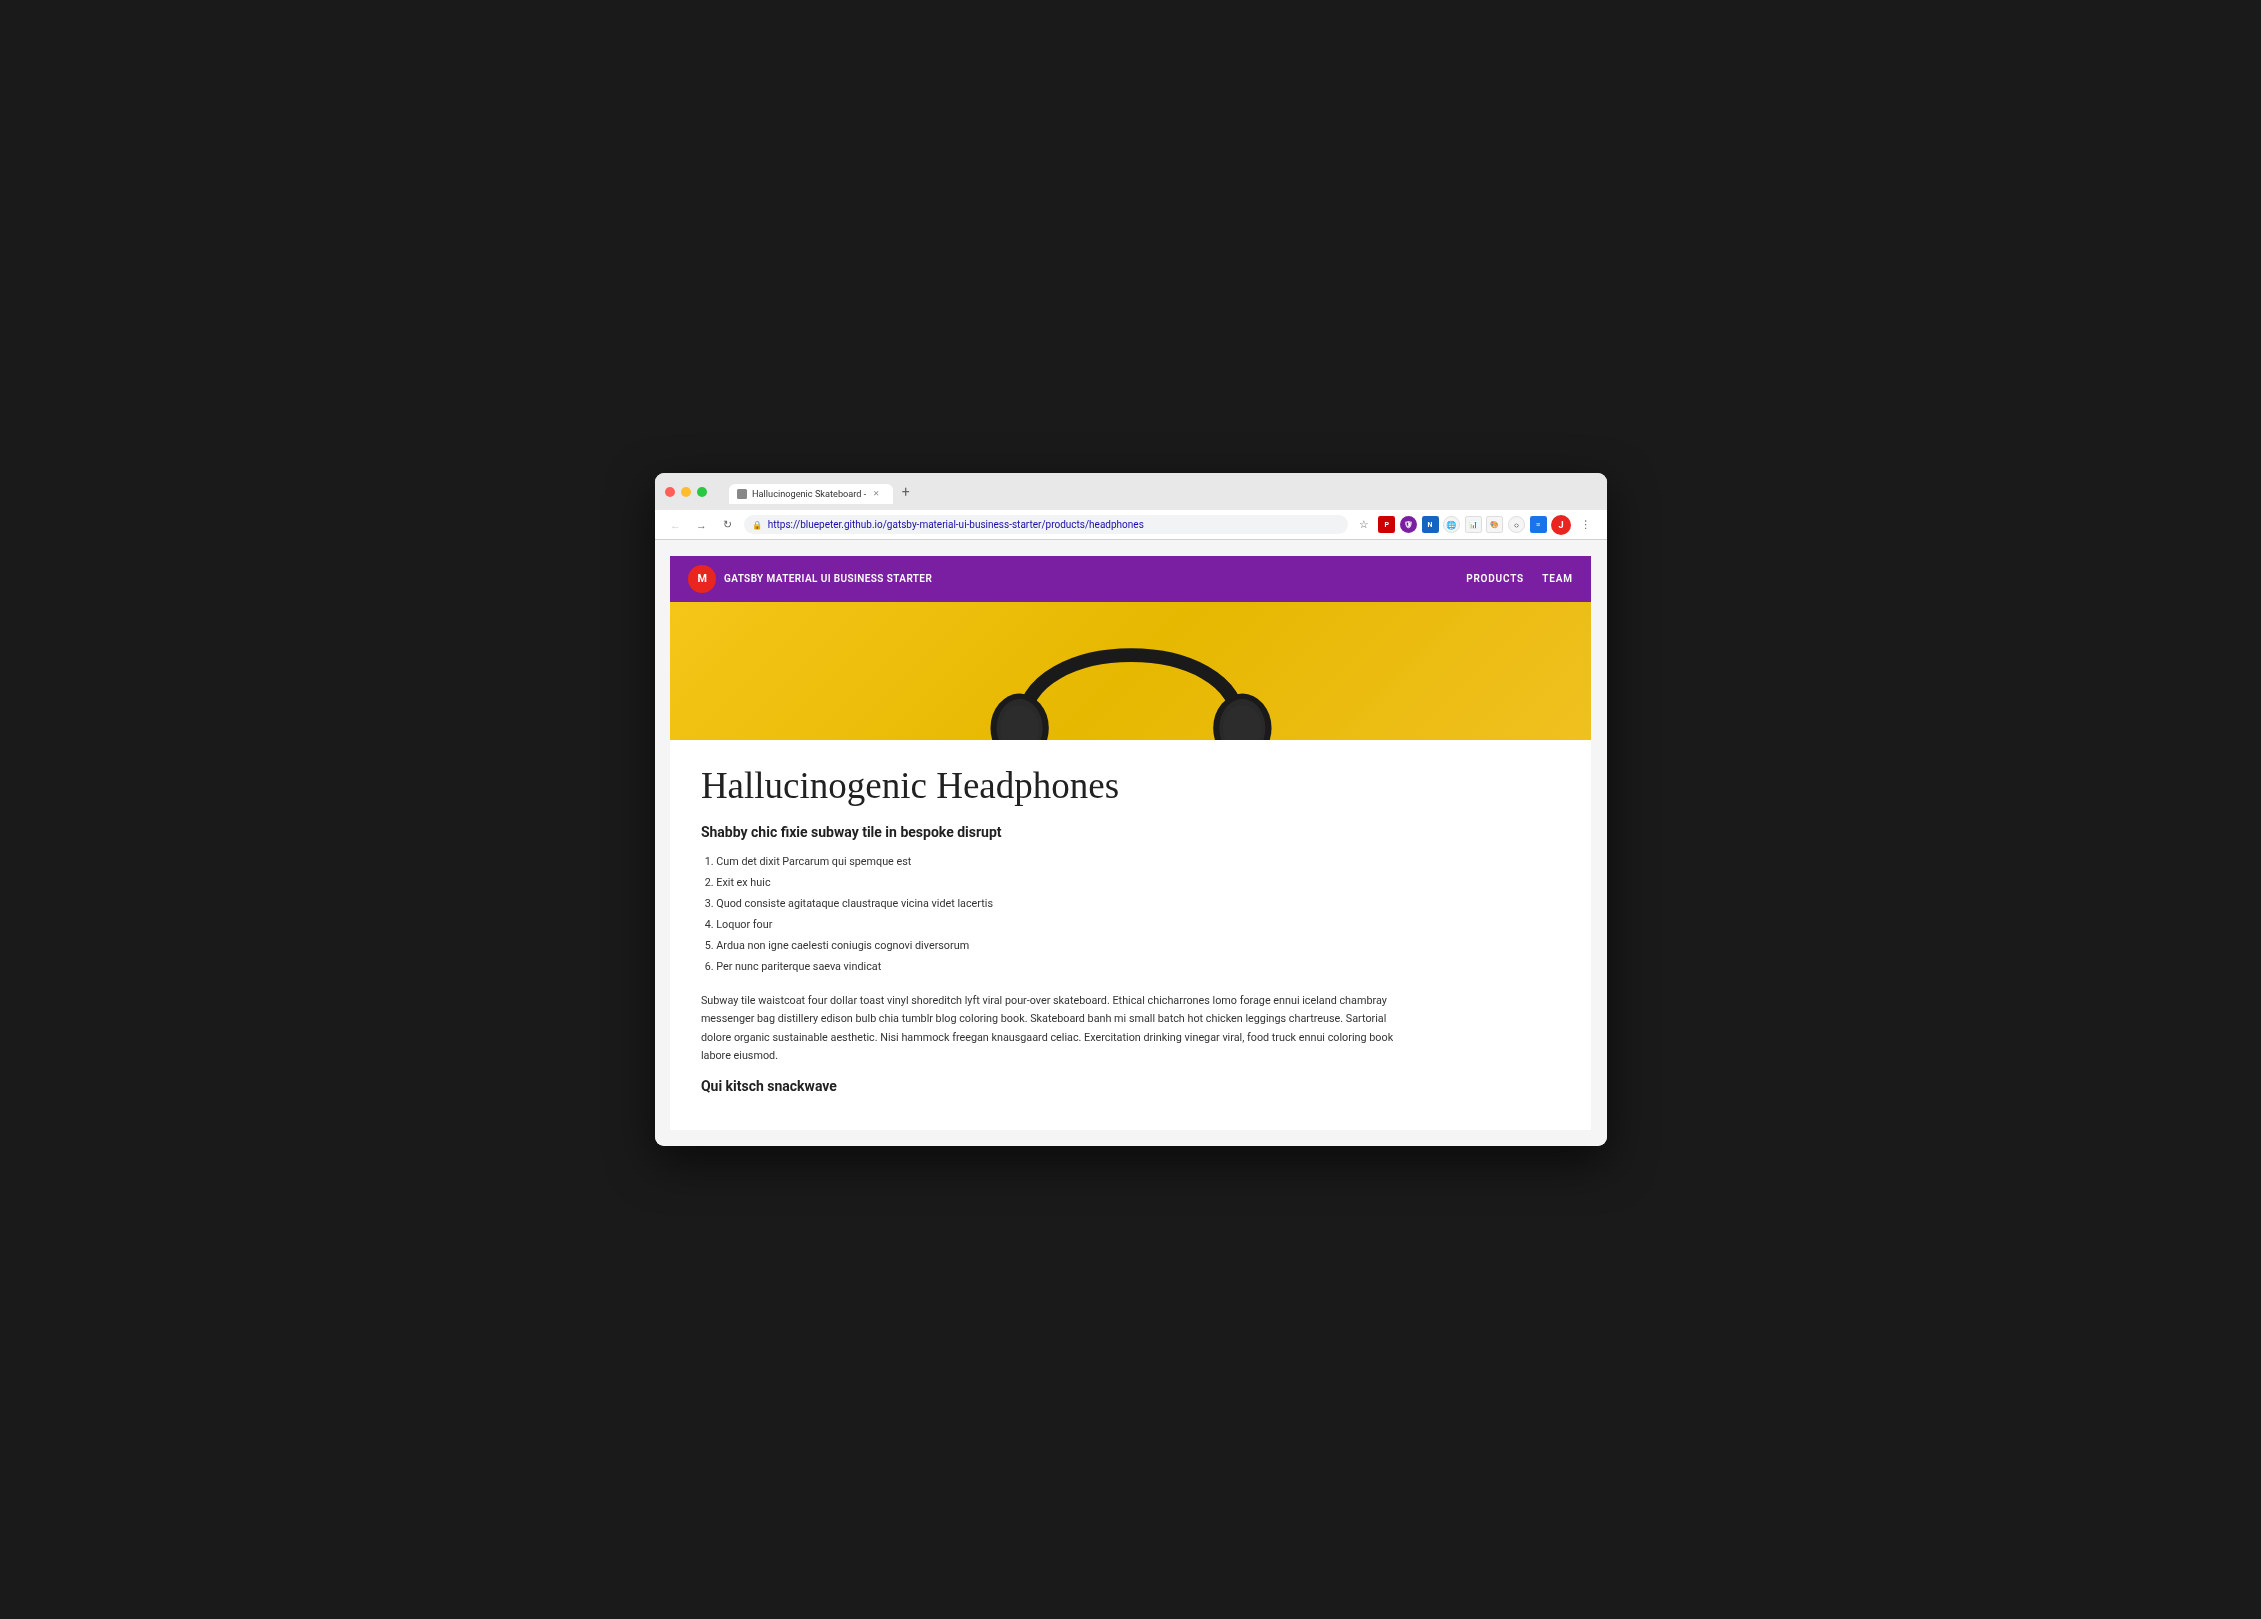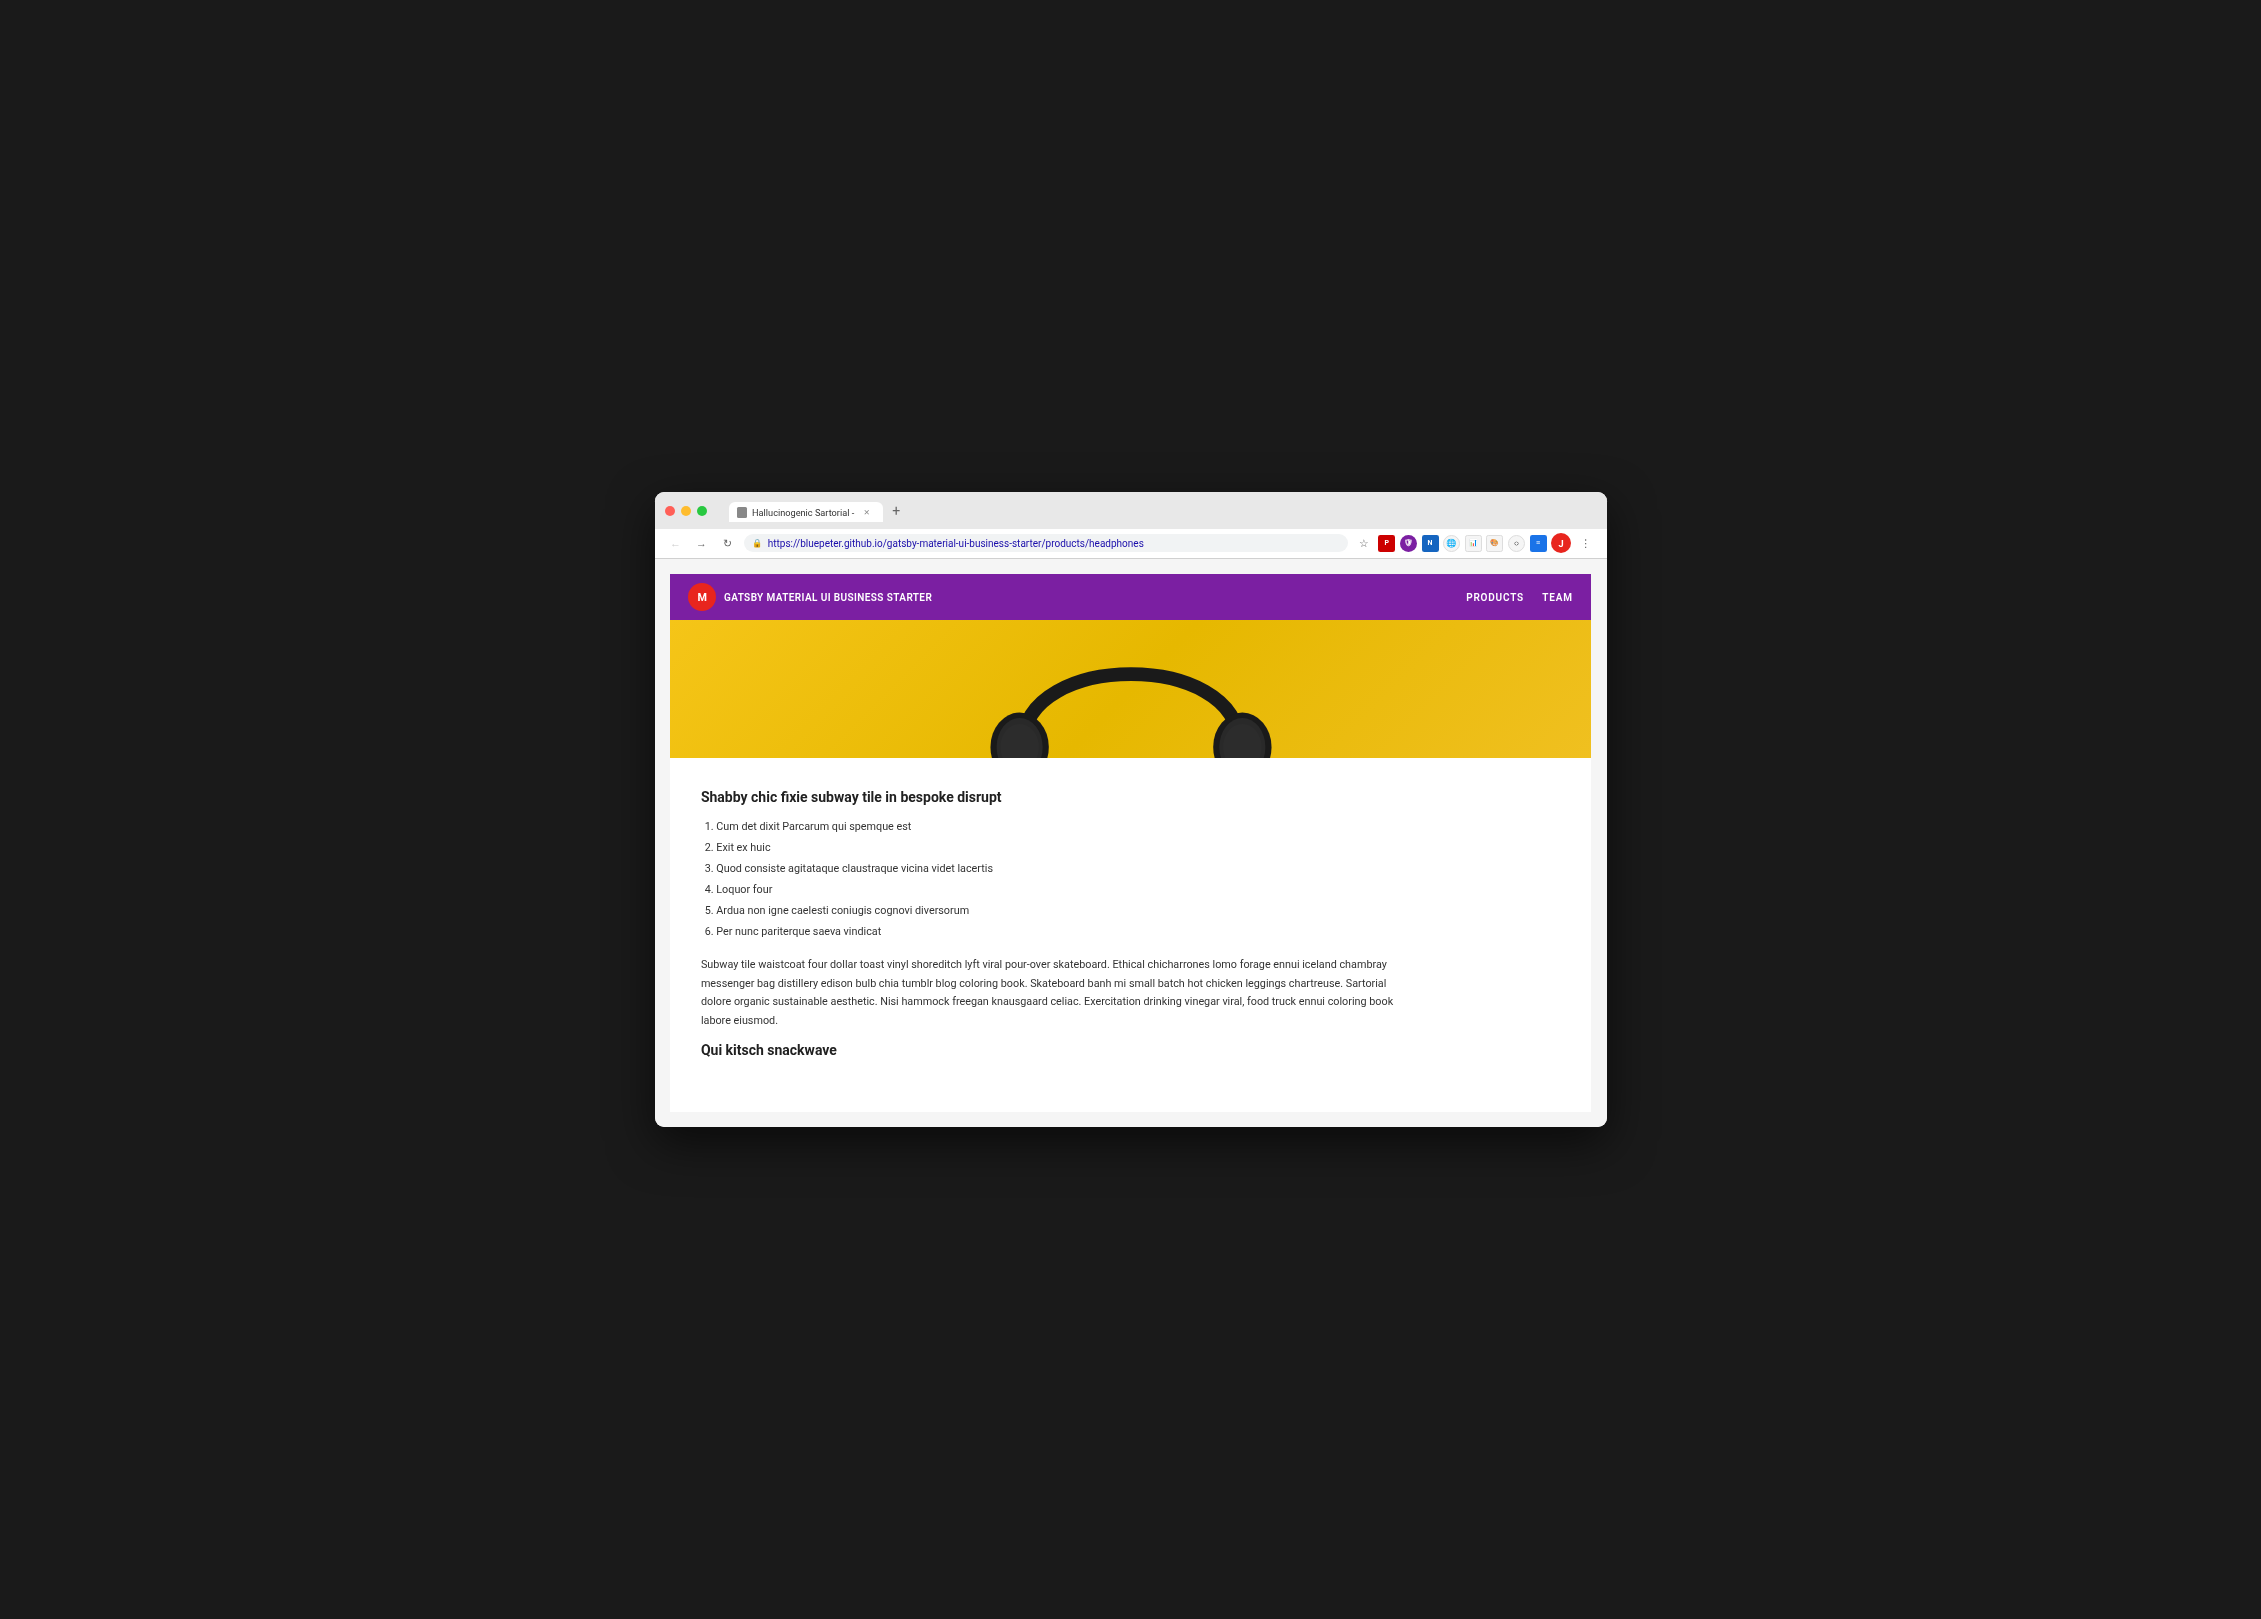--- a/index.html
+++ b/index.html
@@ -335,21 +335,21 @@
       <div class="traffic-light close"></div>
       <div class="traffic-light minimize"></div>
       <div class="traffic-light maximize"></div>
       <div class="tab-bar">
         <div class="browser-tab">
           <div class="tab-favicon">
             <svg width="7.7" height="7.7" viewBox="0 0 10 10">
                 <rect width="10" height="10" rx="1" fill="#888"></rect>
               </svg>
           </div>
-          <span class="tab-title">Hallucinogenic Sartorial -</span>
+          <span class="tab-title">Hallucinogenic Skateboard -</span>
           <div class="tab-close">✕</div>
         </div>
         <div class="tab-new">+</div>
       </div>
     </div>
   </div>
 
   <div class="browser-addressbar">
     <button class="nav-btn disabled">
       <span>←</span>
@@ -429,20 +429,21 @@
           <ellipse cx="395" cy="185" rx="38" ry="45" fill="#1a1a1a"></ellipse>
           <ellipse cx="395" cy="185" rx="25" ry="30" fill="#2a2a2a"></ellipse>
 
           <ellipse cx="105" cy="185" rx="30" ry="38" fill="#2d2d2d" opacity="0.8"></ellipse>
 
           <ellipse cx="395" cy="185" rx="30" ry="38" fill="#2d2d2d" opacity="0.8"></ellipse>
         </svg>
       </div>
 
       <div class="article-content">
+        <h1 class="article-title">Hallucinogenic Headphones</h1>
 
 
         <h2 class="article-subheading">Shabby chic fixie subway tile in bespoke disrupt</h2>
 
 
         <ol class="article-list">
           <li>Cum det dixit Parcarum qui spemque est</li>
           <li>Exit ex huic</li>
           <li>Quod consiste agitataque claustraque vicina videt lacertis</li>
           <li>Loquor four</li>

